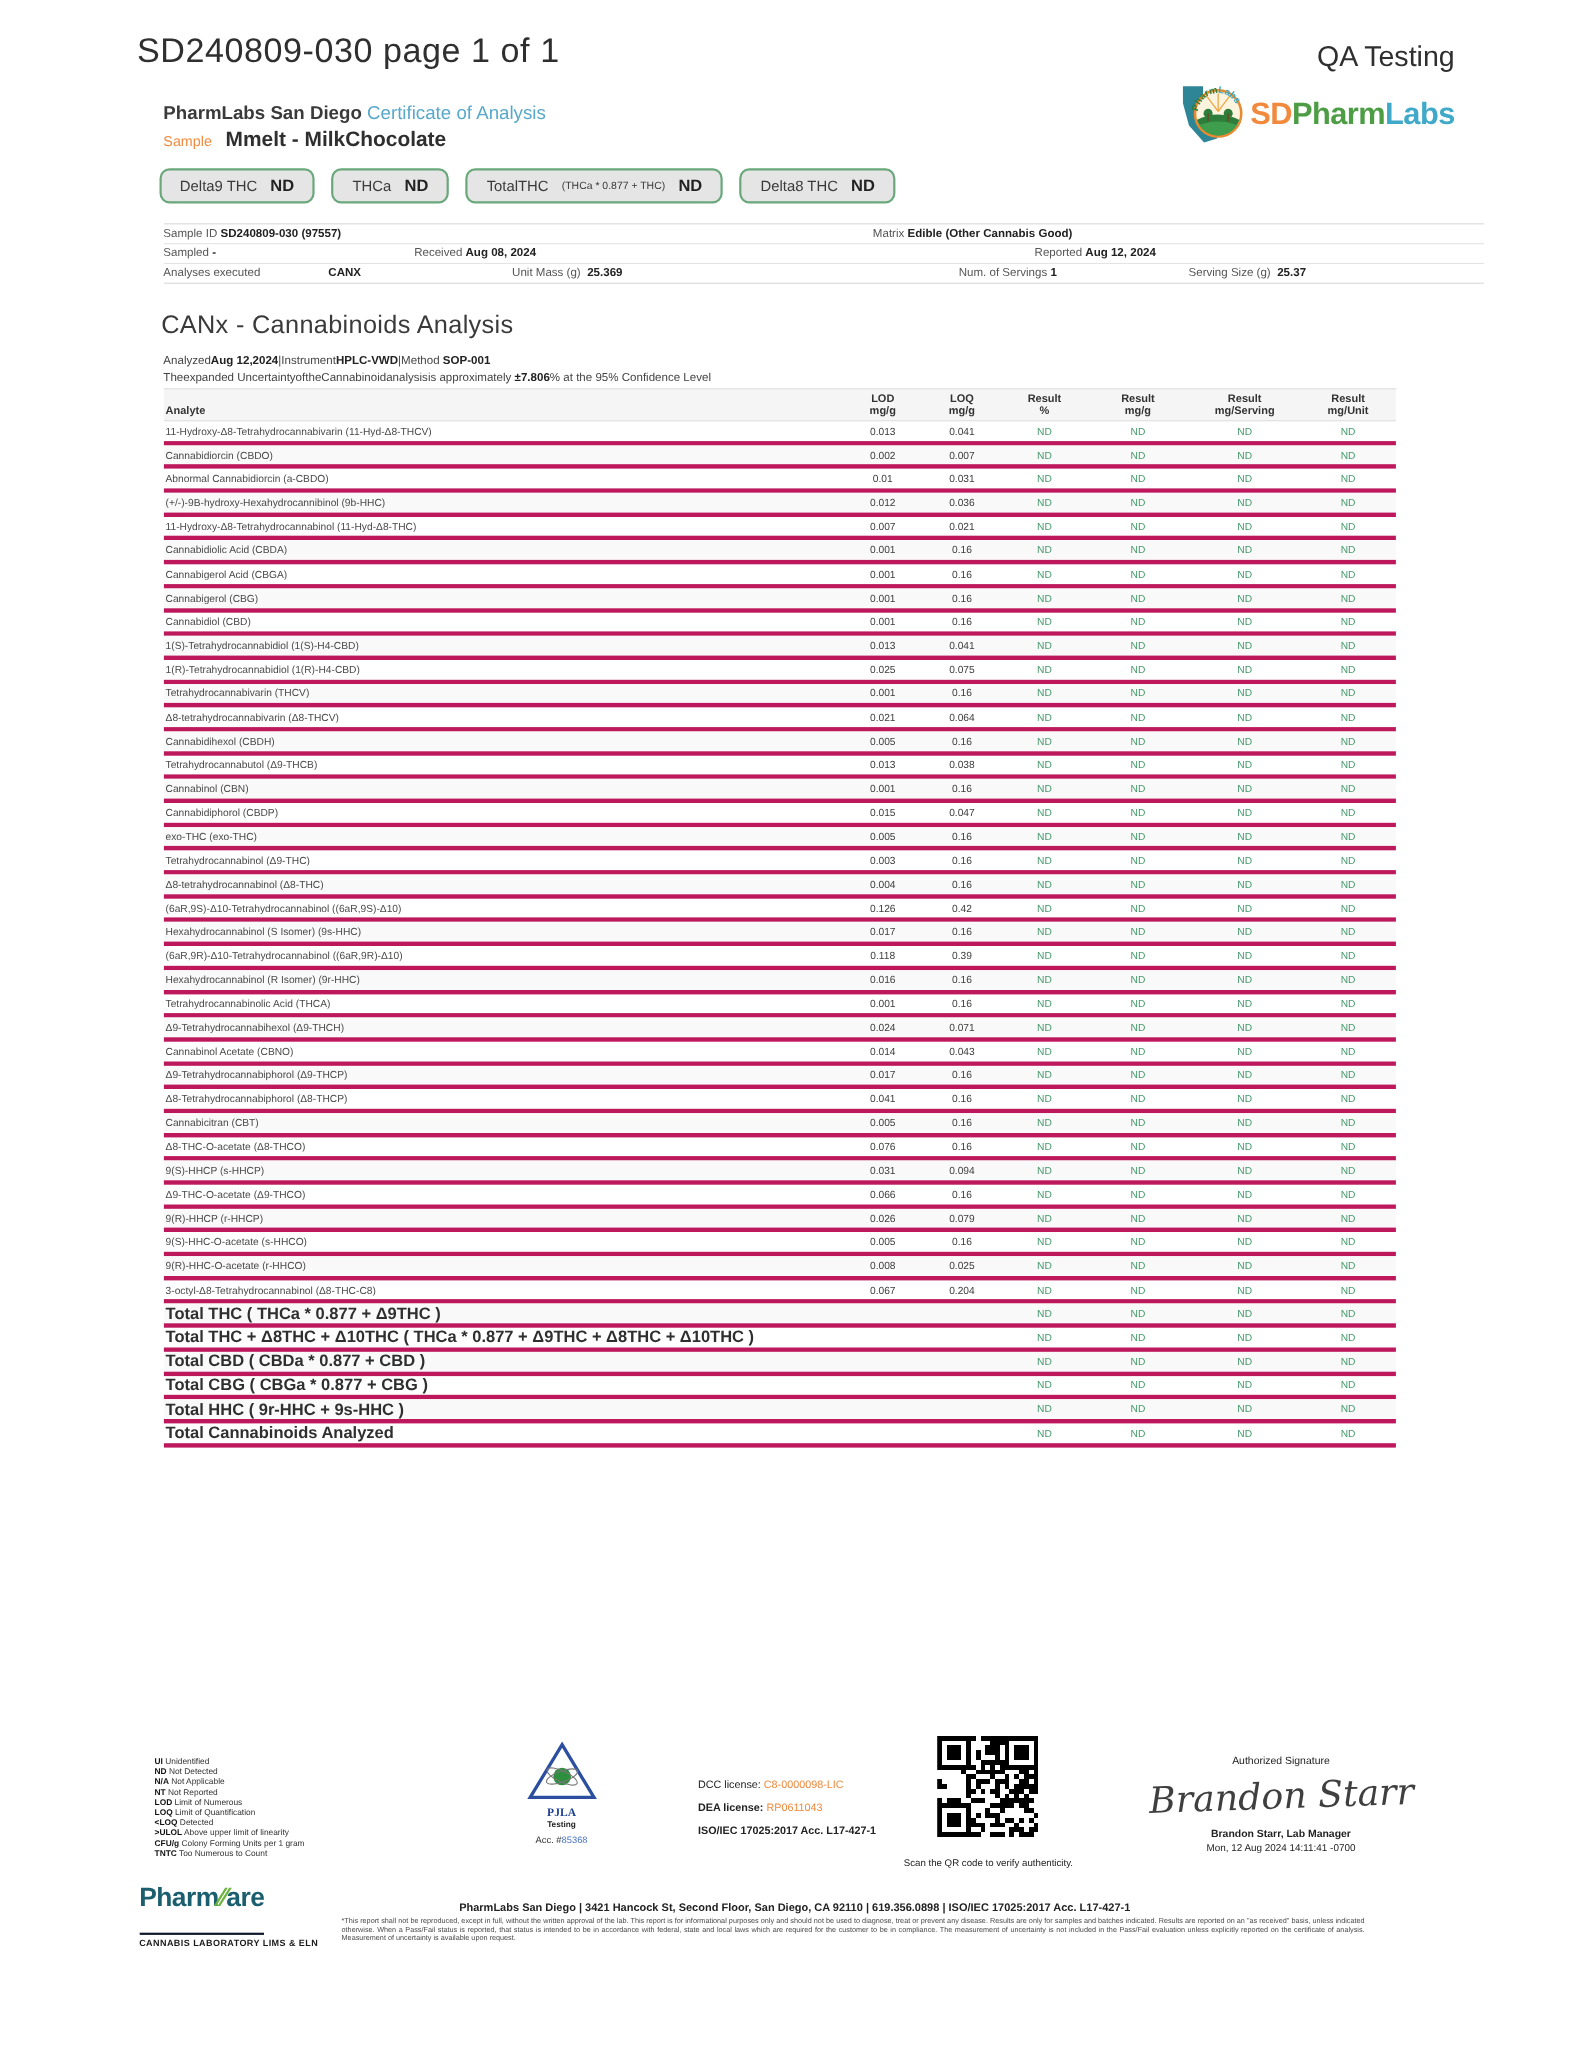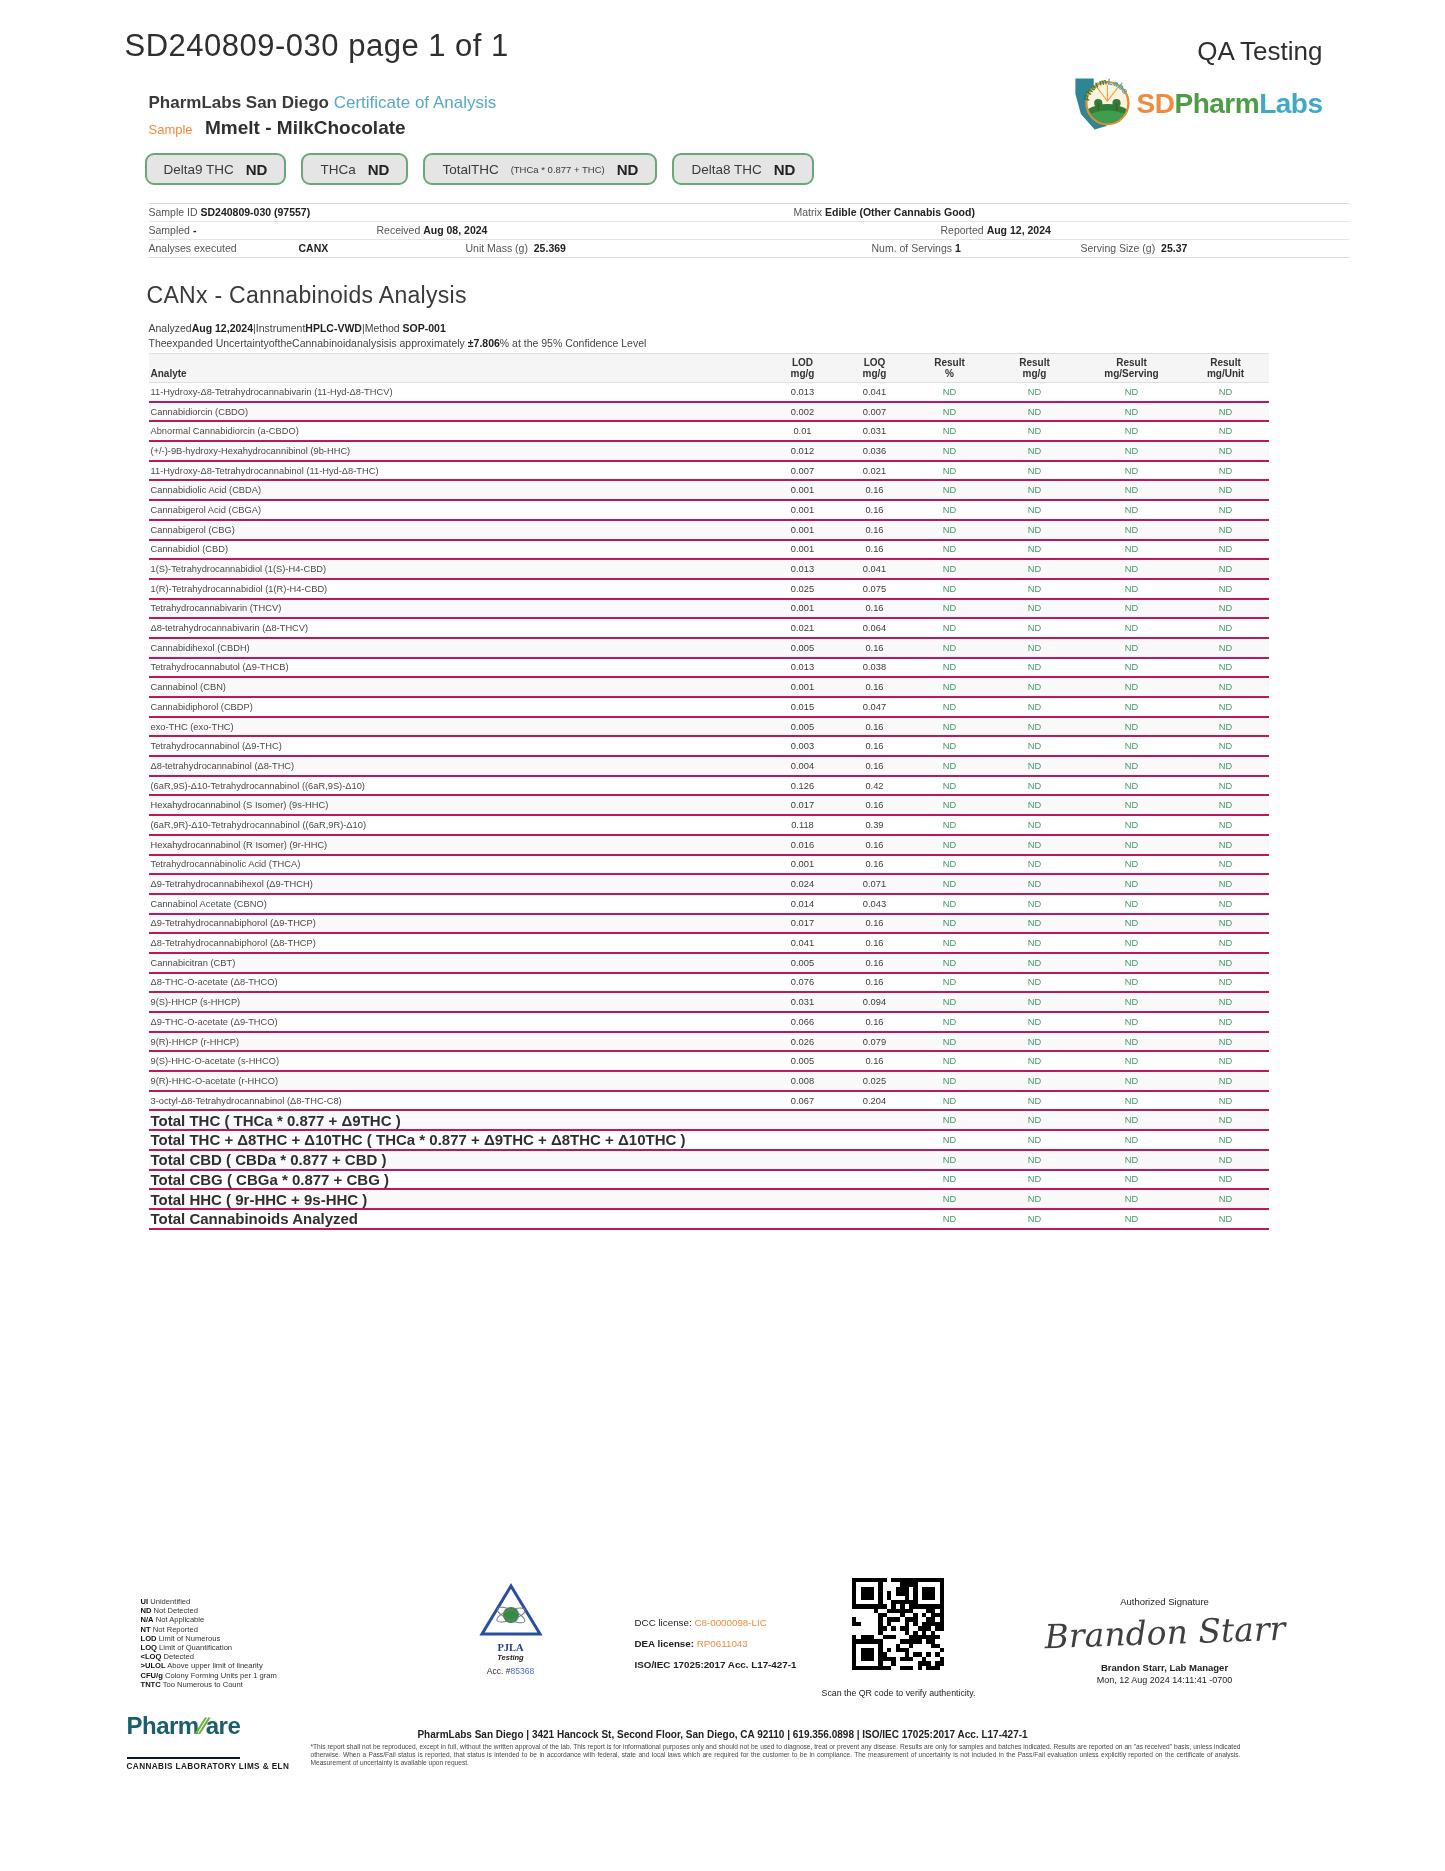--- a/index.html
+++ b/index.html
@@ -36,33 +36,33 @@
   .sec-sub1{position:absolute;left:52px;top:322px;font-size:10.5px;color:#444;}
   .sec-sub1 b{color:#222;}
   .sec-sub2{position:absolute;left:52px;top:337px;font-size:10.5px;color:#444;}
   .sec-sub2 b{color:#222;}
 
   
   .tbl{position:absolute;left:52px;top:353px;width:1120px;}
   .thead{display:grid;grid-template-columns:618px 72px 72px 78px 92px 102px 86px;background:#f5f5f5;border-top:1px solid #dedede;border-bottom:1px solid #e0e0e0;padding:4px 0 3px 0;}
   .th{text-align:center;font-weight:bold;font-size:10px;line-height:10.5px;color:#333;align-self:end;}
   .th.first{text-align:left;padding-left:2px;}
-  .trow{display:grid;grid-template-columns:618px 72px 72px 78px 92px 102px 86px;height:17.7px;align-items:center;border-bottom:2px solid #be185d;}
+  .trow{display:grid;grid-template-columns:618px 72px 72px 78px 92px 102px 86px;height:17.7px;align-items:center;border-bottom:4px solid #be185d;}
   .trow:nth-child(even){background:#f9f9f9;}
   .c-name{font-size:9.3px;color:#4a4a4a;padding-left:2px;white-space:nowrap;overflow:hidden;}
   .c-num{font-size:9.3px;color:#3c3c3c;text-align:center;}
   .c-nd{font-size:9.3px;color:#43996a;text-align:center;}
   .trow.total .c-name{font-weight:bold;font-size:15px;color:#2f2f2f;}
 
   
   .legend{position:absolute;left:44px;top:1597px;font-size:7.6px;line-height:9.2px;color:#333;}
   .legend b{color:#111;}
   .pjla{position:absolute;left:366px;top:1582px;width:96px;text-align:center;}
   .pjla .p-name{font-size:10.5px;font-weight:bold;color:#1d3f8f;font-family:"Liberation Serif",serif;}
-  .pjla .p-sub{font-size:7.5px;font-weight:bold;color:#222;font-style:italic;}
+  .pjla .p-sub{font-size:7.5px;font-weight:bold;color:#222;}
   .pjla .p-acc{font-size:8.5px;color:#333;margin-top:4px;}
   .pjla .p-acc b{color:#4472c4;font-weight:normal;}
   .lic{position:absolute;left:538px;top:1612px;font-size:9.8px;color:#222;line-height:21px;white-space:nowrap;}
   .lic .lic-val{color:#f28a3e;}
   .lic .iso{font-weight:bold;}
   .lic .dea-l{font-weight:bold;}
   .qr-wrap{position:absolute;left:755px;top:1578px;width:92px;}
   .qr-cap{position:absolute;left:712px;top:1688px;width:180px;text-align:center;font-size:8.8px;color:#222;}
   .sig{position:absolute;left:938px;top:1596px;width:260px;text-align:center;}
   .sig .s-title{font-size:9.5px;color:#222;}

